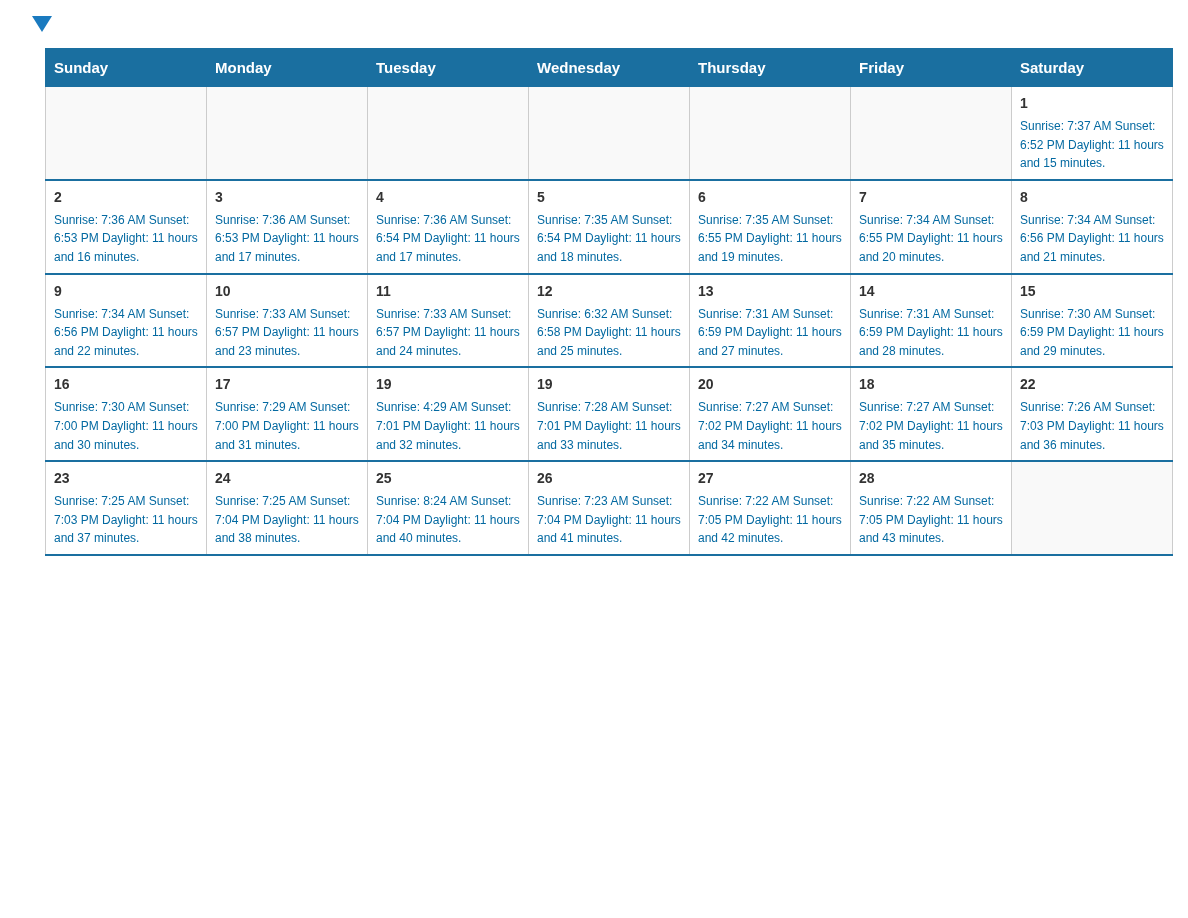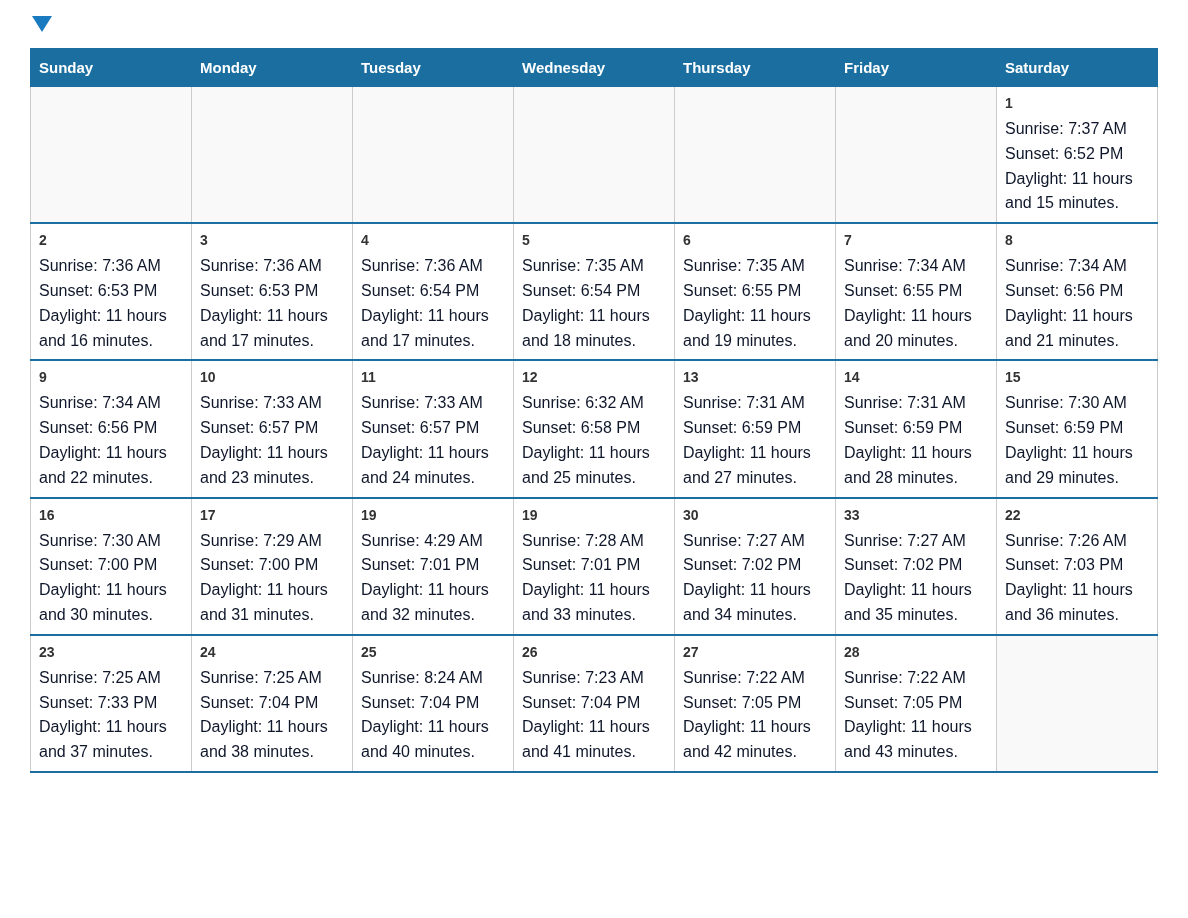--- a/index.html
+++ b/index.html
@@ -55,20 +55,21 @@
     }
     .title-block h2 {
       font-size: 20px;
       font-weight: normal;
       color: #444;
       margin-top: 4px;
     }
     .calendar {
       width: 100%;
       border-collapse: collapse;
+      margin-left: 15px;
     }
     .calendar thead tr th {
       background-color: #1a6fa0;
       color: #fff;
       padding: 10px 8px;
       font-size: 15px;
       font-weight: bold;
       text-align: left;
       border: 1px solid #1a6fa0;
     }
@@ -83,22 +84,22 @@
     }
     .calendar tbody tr {
       border-bottom: 2px solid #1a6fa0;
     }
     .day-number {
       font-size: 14px;
       font-weight: bold;
       margin-bottom: 3px;
     }
     .day-info {
-      font-size: 16px;
-      color: #0f172a;
+      font-size: 12px;
+      color: #0369a1;
       line-height: 1.55;
     }
     .empty-cell {
       background: #f9f9f9;
     }
   </style>
 </head>
 <body>
 
 <div class="header">
@@ -249,43 +250,43 @@
 Sunset: 7:01 PM
 Daylight: 11 hours and 32 minutes.</div>
         </td>
         <td>
           <div class="day-number">19</div>
           <div class="day-info">Sunrise: 7:28 AM
 Sunset: 7:01 PM
 Daylight: 11 hours and 33 minutes.</div>
         </td>
         <td>
-          <div class="day-number">30</div>
+          <div class="day-number">20</div>
           <div class="day-info">Sunrise: 7:27 AM
 Sunset: 7:02 PM
 Daylight: 11 hours and 34 minutes.</div>
         </td>
         <td>
-          <div class="day-number">33</div>
+          <div class="day-number">18</div>
           <div class="day-info">Sunrise: 7:27 AM
 Sunset: 7:02 PM
 Daylight: 11 hours and 35 minutes.</div>
         </td>
         <td>
           <div class="day-number">22</div>
           <div class="day-info">Sunrise: 7:26 AM
 Sunset: 7:03 PM
 Daylight: 11 hours and 36 minutes.</div>
         </td>
       </tr>
       <tr>
         <td>
           <div class="day-number">23</div>
           <div class="day-info">Sunrise: 7:25 AM
-Sunset: 7:33 PM
+Sunset: 7:03 PM
 Daylight: 11 hours and 37 minutes.</div>
         </td>
         <td>
           <div class="day-number">24</div>
           <div class="day-info">Sunrise: 7:25 AM
 Sunset: 7:04 PM
 Daylight: 11 hours and 38 minutes.</div>
         </td>
         <td>
           <div class="day-number">25</div>

